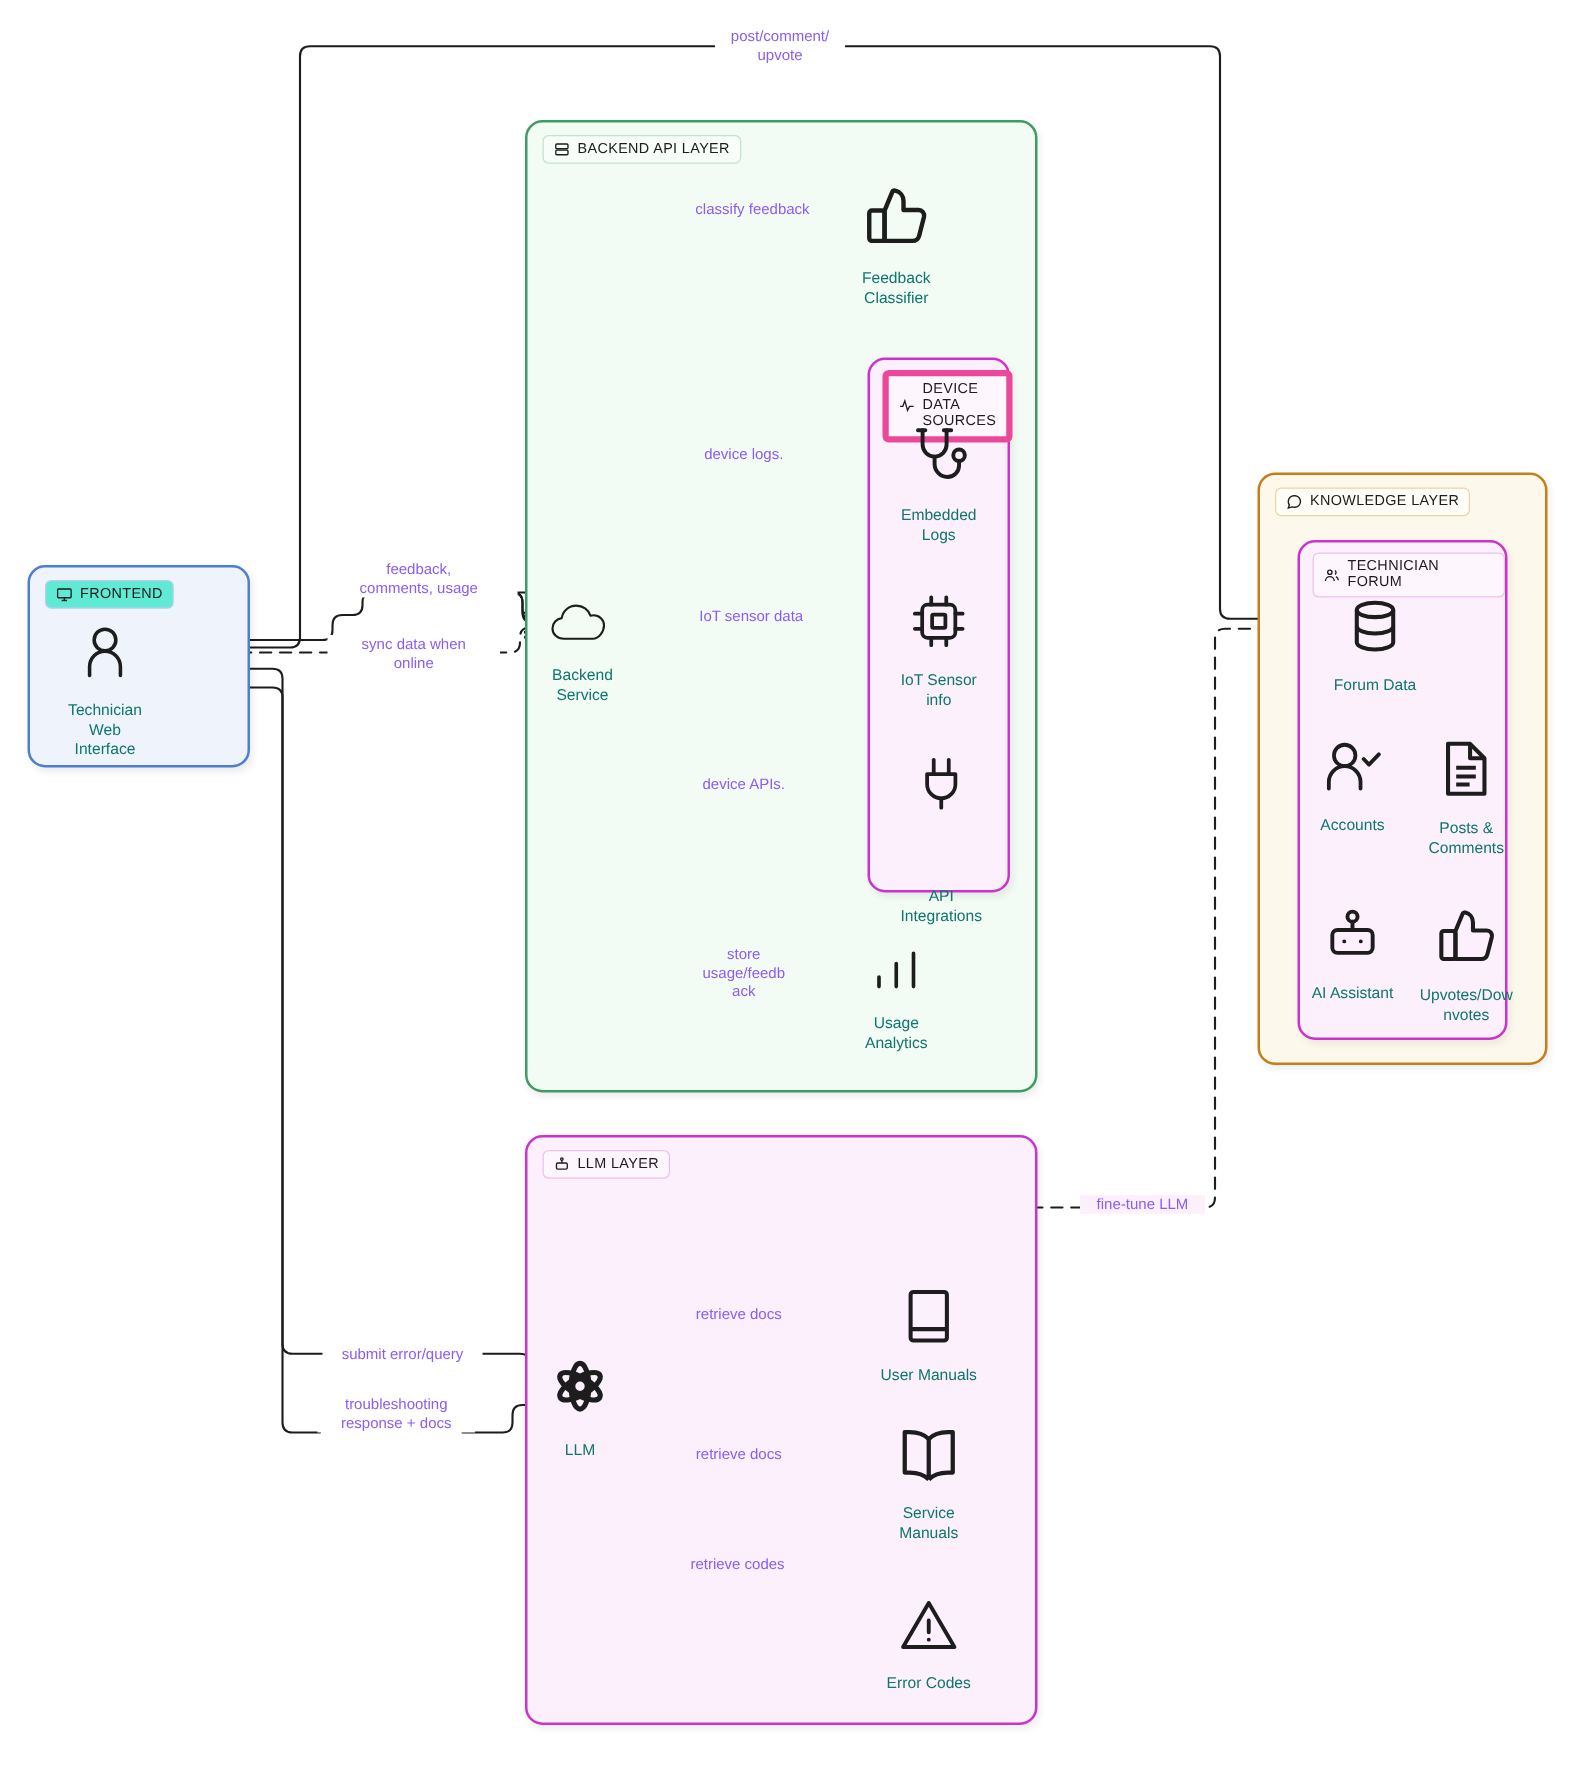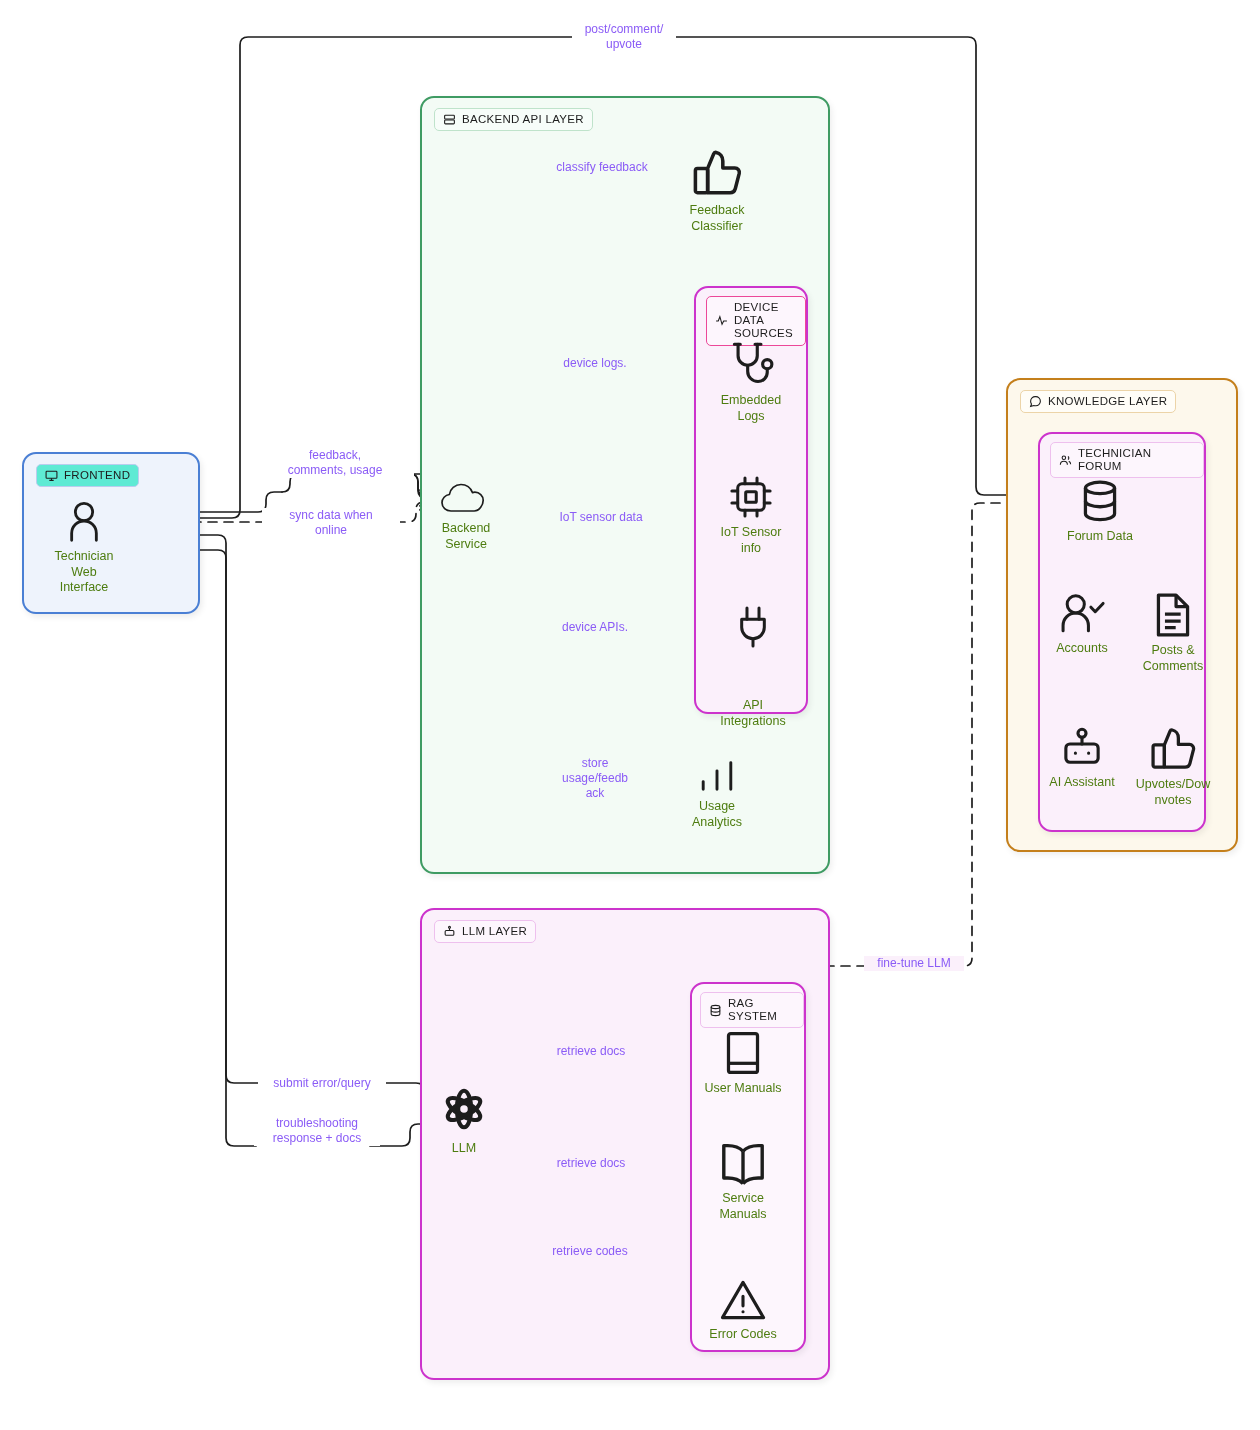--- a/index.html
+++ b/index.html
@@ -24,32 +24,32 @@
   
   .ghead{
     position:absolute;top:10px;left:12px;
     display:flex;align-items:center;gap:6px;
     padding:4px 8px;border-radius:5px;
     background:#ffffff;font-size:11.5px;letter-spacing:.3px;
     line-height:1.15;white-space:pre-line;
   }
   .ghead.frontend{border:1px solid #b9cdee;background:#5eead4;}
   .ghead.backend{border:1px solid #bfe3cb;background:#f7fdf9;}
-  .ghead.device{border:1px solid #ec4899;background:#fdf6fd;}
+  .ghead.device{border:5px solid #ec4899;background:#fdf6fd;}
   .ghead.knowledge{border:1px solid #ecd4a8;background:#fffdf7;}
   .ghead.forum{border:1px solid #eec0ee;background:#fdf6fd;}
   .ghead.llm{border:1px solid #eec0ee;background:#fdf6fd;}
   .ghead.rag{border:1px solid #eec0ee;background:#fdf6fd;}
   .ghead svg{flex:0 0 auto;display:block;}
   .ghead .ghlabel{display:block;}
 
   
   .node{position:absolute;display:flex;flex-direction:column;align-items:center;text-align:center;}
   .node .glyph{display:block;}
-  .node .nlabel{font-size:12.5px;line-height:1.25;margin-top:5px;white-space:pre-line;color:#4d7c0f;}
+  .node .nlabel{font-size:12.5px;line-height:1.25;margin-top:17px;white-space:pre-line;color:#0f766e;}
 
   
   .elabel{
     position:absolute;font-size:12px;line-height:1.25;text-align:center;
     white-space:pre-line;color:#8b5cf6;background:#ffffff;
     padding:0 2px;
   }
   .elabel.onbackend{background:#f3fbf5;}
   .elabel.onllm{background:#fbf0fb;}
 </style>
@@ -168,30 +168,20 @@
       <svg width="13" height="13" viewBox="0 0 24 24" fill="none" stroke="#1d1d1d" stroke-width="2">
         <rect x="4" y="10" width="16" height="9" rx="2"></rect>
           <path d="M12 10V6"></path>
           <circle cx="12" cy="4.2" r="1.8"></circle>
         <path d="M9 14.5h.01M15 14.5h.01"></path>
       </svg>
       <span class="ghlabel">LLM LAYER</span>
     </div>
   </div>
 
-  <div class="group rag" style="left:690px;top:982px;width:116px;height:370px;">
-    <div class="ghead rag" style="top:8px;left:8px;">
-      <svg width="13" height="13" viewBox="0 0 24 24" fill="none" stroke="#1d1d1d" stroke-width="2">
-        <ellipse cx="12" cy="5.5" rx="8" ry="3"></ellipse>
-          <path d="M4 5.5v13c0 1.7 3.6 3 8 3s8-1.3 8-3v-13"></path>
-        <path d="M4 12c0 1.7 3.6 3 8 3s8-1.3 8-3"></path>
-      </svg>
-      <span class="ghlabel">RAG SYSTEM</span>
-    </div>
-  </div>
 
   <div class="node" style="left:46px;top:500px;width:76px;">
     <svg class="glyph" width="40" height="44" viewBox="0 0 24 26" fill="none" stroke="#1d1d1d" stroke-width="1.7" stroke-linecap="round">
       <circle cx="12" cy="7" r="5.2"></circle>
         <path d="M4.6 24v-4.2a7.4 7.4 0 0 1 14.8 0V24"></path>
     </svg>
     <div class="nlabel">Technician
 Web Interface</div>
   </div>
 
@@ -344,21 +334,21 @@
   <div class="elabel" style="left:256px;top:448px;width:154px;">feedback,
 comments, usage</div>
 
   <div class="elabel" style="left:262px;top:508px;width:134px;">sync data when
 online</div>
 
   <div class="elabel onbackend" style="left:548px;top:160px;width:104px;">classify feedback</div>
 
   <div class="elabel onbackend" style="left:554px;top:356px;width:78px;">device logs.</div>
 
-  <div class="elabel onbackend" style="left:552px;top:486px;width:94px;margin-top:24px;">IoT sensor data</div>
+  <div class="elabel onbackend" style="left:552px;top:486px;width:94px;">IoT sensor data</div>
 
   <div class="elabel onbackend" style="left:552px;top:620px;width:82px;">device APIs.</div>
 
   <div class="elabel onbackend" style="left:552px;top:756px;width:82px;">store
 usage/feedb
 ack</div>
 
   <div class="elabel" style="left:258px;top:1076px;width:124px;">submit error/query</div>
 
   <div class="elabel" style="left:254px;top:1116px;width:122px;">troubleshooting

